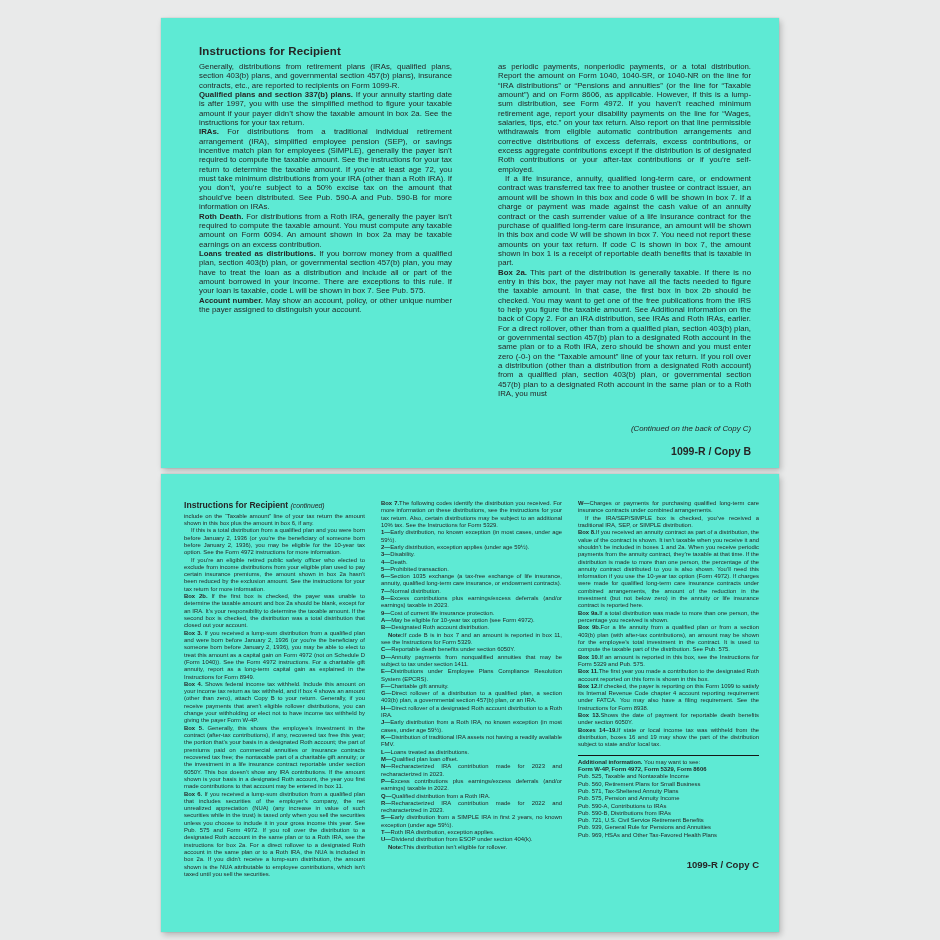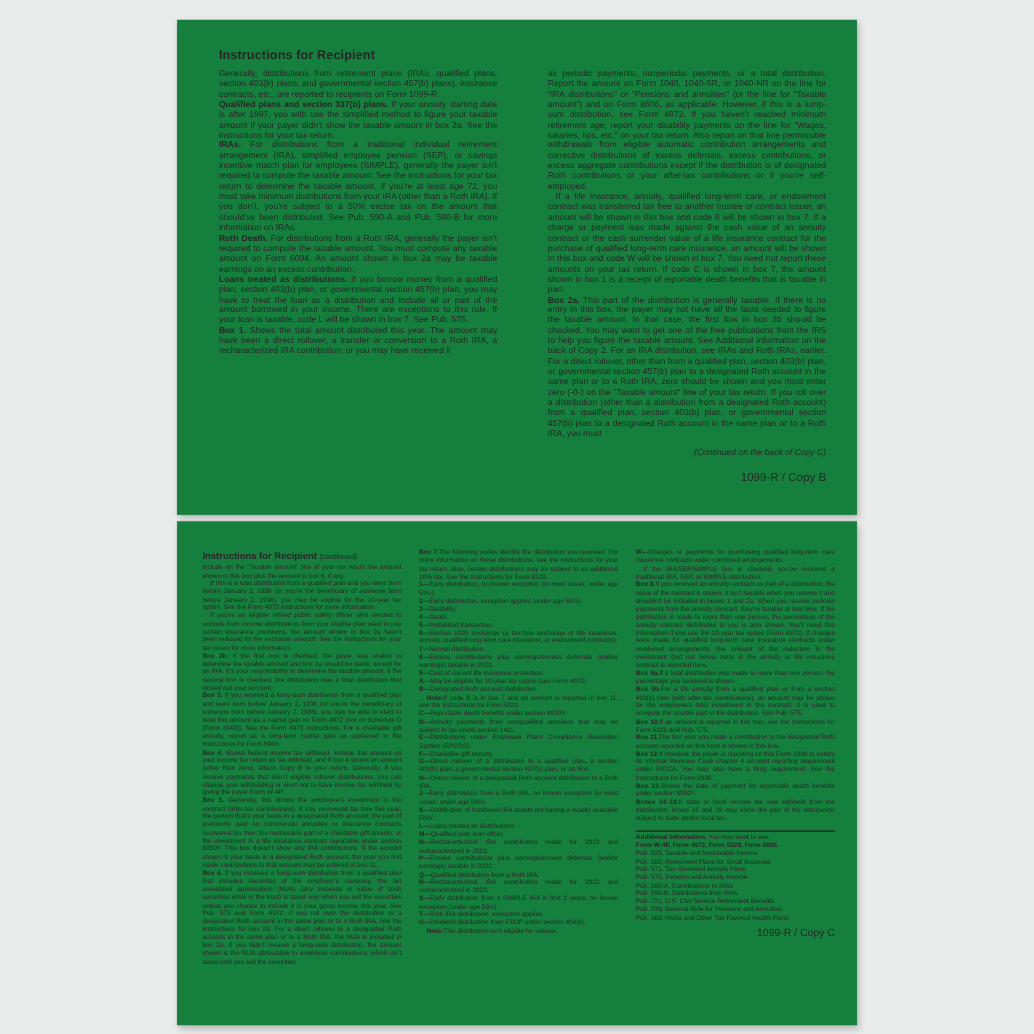--- a/index.html
+++ b/index.html
@@ -3,41 +3,41 @@
 <meta charset="utf-8">
 <style>
   html,body{margin:0;padding:0}
   body{
     width:940px;height:940px;position:relative;
     background:#e9eaea;
     font-family:"Liberation Sans",sans-serif;
     color:#262626;overflow:hidden;
   }
   .page{
-    position:absolute;left:161px;width:618px;background:#15803d;
+    position:absolute;left:161px;width:618px;background:#5eead4;
     box-sizing:border-box;
     box-shadow:0 0 1px rgba(0,0,0,.25),2px 3px 6px rgba(0,0,0,.22);
   }
   .page-b{top:18px;height:450px;padding:27px 28px 0 38px}
   .page-c{top:474px;height:458px;padding:26px 20px 0 23px}
   .hdg-b{font-size:11.5px;font-weight:bold;margin:0 0 5px 0;letter-spacing:.1px}
   .cols{display:flex}
   .cols-b{gap:46px}
   .col-b{width:260px;font-size:7.8px;line-height:1.2;text-align:justify;text-justify:inter-word}
   .cols-c{gap:16px}
   .col-c{width:188px;font-size:5.9px;line-height:1.24;text-align:justify}
   .hdg-c{font-size:8.6px;font-weight:bold;margin:0 0 2px 0}
   .hdg-c .cont{font-weight:normal;font-style:italic;font-size:6.8px}
   .para{margin:0}
   .para .lead{font-weight:bold}
   .ind{text-indent:7px}
   .foot-b{text-align:right;padding-right:0}
-  .continued{font-style:italic;font-size:7.8px;margin:9px 0 0 0}
-  .copylabel{font-weight:normal;font-size:10.5px;margin:11px 0 0 0}
-  .cl-c{font-size:9.5px;text-align:right;margin-top:4px}
+  .continued{font-style:italic;font-size:7.8px;margin:26px 0 0 0}
+  .copylabel{font-weight:bold;font-size:10.5px;margin:11px 0 0 0}
+  .cl-c{font-size:9.5px;text-align:right;margin-top:20px}
   .addl{border-top:1.5px solid #161616;margin-top:6px;padding-top:3px}
   .bold{font-weight:bold}
 </style>
 </head>
 <body>
 
 <section class="page page-b">
   <h1 class="hdg-b">Instructions for Recipient</h1>
   <div class="cols cols-b">
     <div class="col-b">
@@ -46,22 +46,22 @@
 
         <p class="para"><b class="lead">Qualified plans and section 337(b) plans.</b> <span>If your annuity starting date is after 1997, you with use the simplified method to figure your taxable amount if your payer didn’t show the taxable amount in box 2a. See the instructions for your tax return.</span></p>
 
         <p class="para"><b class="lead">IRAs.</b> <span>For distributions from a traditional individual retirement arrangement (IRA), simplified employee pension (SEP), or savings incentive match plan for employees (SIMPLE), generally the payer isn’t required to compute the taxable amount. See the instructions for your tax return to determine the taxable amount. If you’re at least age 72, you must take minimum distributions from your IRA (other than a Roth IRA). If you don’t, you’re subject to a 50% excise tax on the amount that should’ve been distributed. See Pub. 590-A and Pub. 590-B for more information on IRAs.</span></p>
 
         <p class="para"><b class="lead">Roth Death.</b> <span>For distributions from a Roth IRA, generally the payer isn’t required to compute the taxable amount. You must compute any taxable amount on Form 6094. An amount shown in box 2a may be taxable earnings on an excess contribution.</span></p>
 
         <p class="para"><b class="lead">Loans treated as distributions.</b> <span>If you borrow money from a qualified plan, section 403(b) plan, or governmental section 457(b) plan, you may have to treat the loan as a distribution and include all or part of the amount borrowed in your income. There are exceptions to this rule. If your loan is taxable, code L will be shown in box 7. See Pub. 575.</span></p>
 
 
-
-        <p class="para"><b class="lead">Box 1.</b> <span>Shows the total amount distributed this year. The amount may have been a direct rollover, a transfer or conversion to a Roth IRA, a recharacterized IRA contribution; or you may have received it</span></p>
+        <p class="para"><b class="lead">Account number.</b> <span>May show an account, policy, or other unique number the payer assigned to distinguish your account.</span></p>
+
       </div>
     <div class="col-b">
       <div>
 
           <p class="para"><b class="lead"></b> <span>as periodic payments, nonperiodic payments, or a total distribution. Report the amount on Form 1040, 1040-SR, or 1040-NR on the line for “IRA distributions” or “Pensions and annuities” (or the line for “Taxable amount”) and on Form 8606, as applicable. However, if this is a lump-sum distribution, see Form 4972. If you haven’t reached minimum retirement age, report your disability payments on the line for “Wages, salaries, tips, etc.” on your tax return. Also report on that line permissible withdrawals from eligible automatic contribution arrangements and corrective distributions of excess deferrals, excess contributions, or excess aggregate contributions except if the distribution is of designated Roth contributions or your after-tax contributions or if you’re self-employed.</span></p>
 
           <p class="para ind"><b class="lead"></b> <span>If a life insurance, annuity, qualified long-term care, or endowment contract was transferred tax free to another trustee or contract issuer, an amount will be shown in this box and code 6 will be shown in box 7. If a charge or payment was made against the cash value of an annuity contract or the cash surrender value of a life insurance contract for the purchase of qualified long-term care insurance, an amount will be shown in this box and code W will be shown in box 7. You need not report these amounts on your tax return. If code C is shown in box 7, the amount shown in box 1 is a receipt of reportable death benefits that is taxable in part.</span></p>
 
           <p class="para"><b class="lead">Box 2a.</b> <span>This part of the distribution is generally taxable. If there is no entry in this box, the payer may not have all the facts needed to figure the taxable amount. In that case, the first box in box 2b should be checked. You may want to get one of the free publications from the IRS to help you figure the taxable amount. See Additional information on the back of Copy 2. For an IRA distribution, see IRAs and Roth IRAs, earlier. For a direct rollover, other than from a qualified plan, section 403(b) plan, or governmental section 457(b) plan to a designated Roth account in the same plan or to a Roth IRA, zero should be shown and you must enter zero (-0-) on the “Taxable amount” line of your tax return. If you roll over a distribution (other than a distribution from a designated Roth account) from a qualified plan, section 403(b) plan, or governmental section 457(b) plan to a designated Roth account in the same plan or to a Roth IRA, you must</span></p>
         </div>

